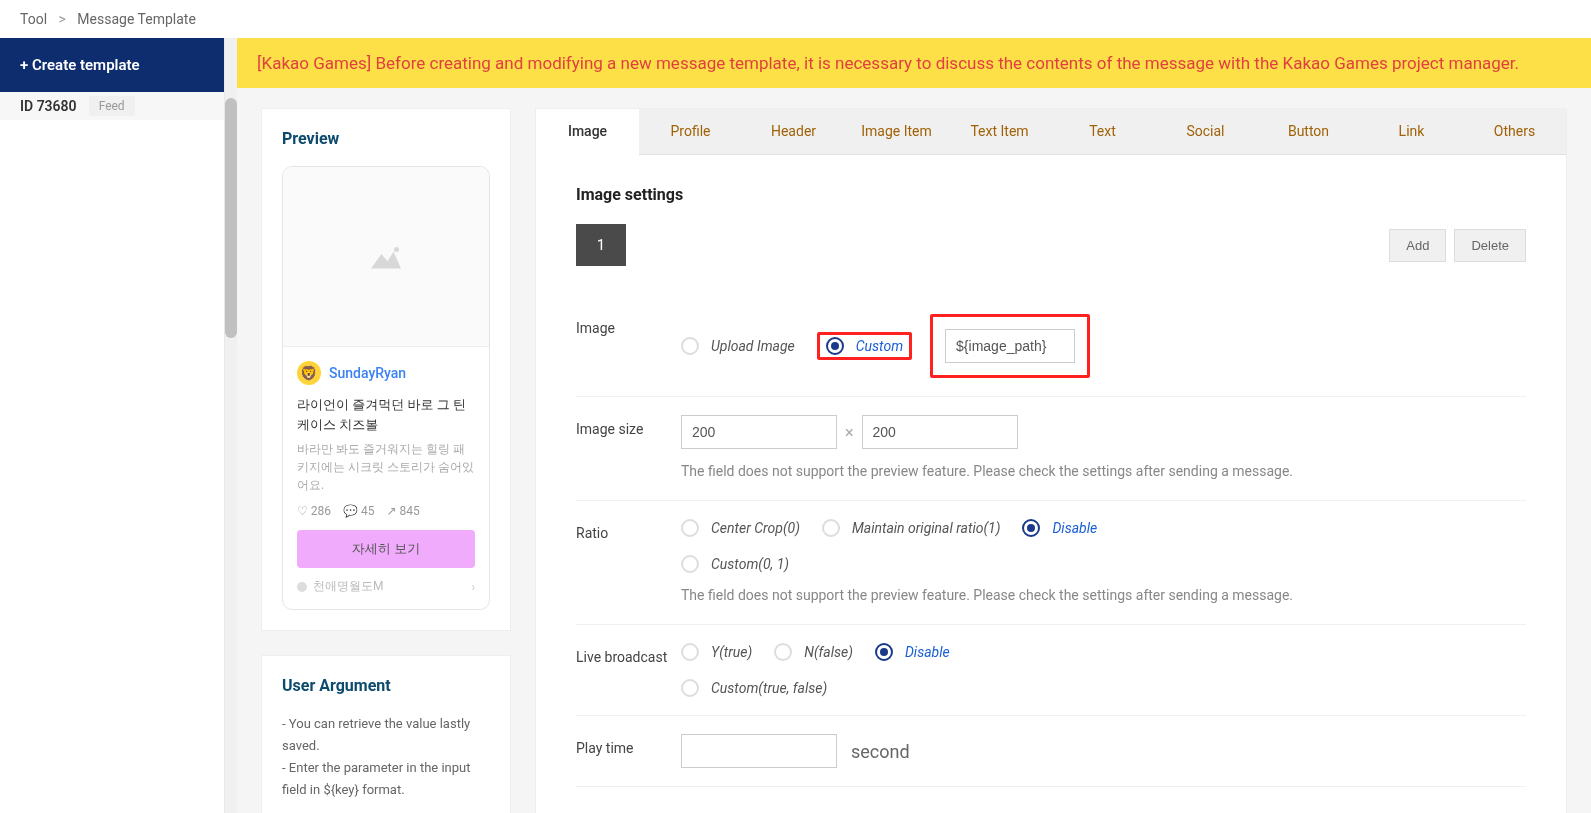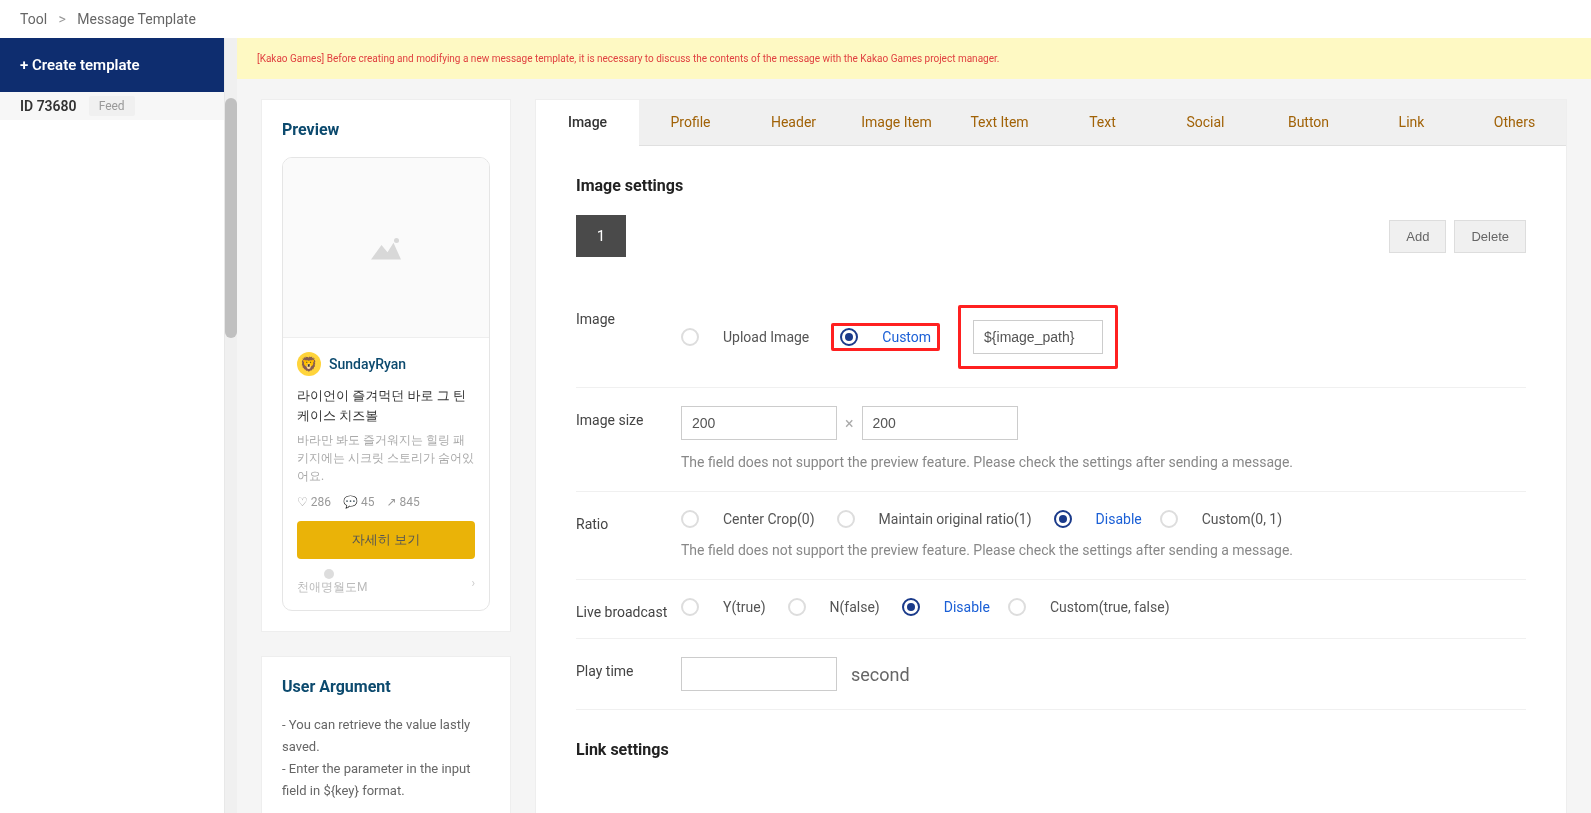--- a/index.html
+++ b/index.html
@@ -14,46 +14,46 @@
     .create-btn { background: #0e2d6f; color: #fff; padding: 18px 20px; font-weight: 600; font-size: 15px; cursor: pointer; }
     .template-item { padding: 4px 20px; display: flex; align-items: center; gap: 12px; background: #f7f7f7; }
     .template-id { font-weight: 600; color: #333; }
     .template-badge { background: #f0f0f0; color: #999; padding: 3px 10px; font-size: 12px; border-radius: 2px; }
     
     .scroll-track { width: 12px; background: #f0f0f0; flex-shrink: 0; position: relative; }
     .scroll-thumb { position: absolute; top: 60px; left: 0; right: 0; height: 240px; background: #c0c0c0; border-radius: 6px; }
     
     .main { flex: 1; background: #fff; padding: 0; }
     
-    .banner { background: #fef9c3; color: #e04040; padding: 15px 20px; font-size: 10px; }
+    .banner { background: #fde047; color: #e04040; padding: 15px 20px; font-size: 17px; }
     
     .content-wrap { display: flex; gap: 24px; padding: 20px 24px; background: #f5f5f5; }
     
     .left-col { width: 250px; flex-shrink: 0; display: flex; flex-direction: column; gap: 24px; }
     .panel { background: #fff; padding: 20px; border: 1px solid #eee; }
     .panel-title { font-weight: 700; font-size: 16px; margin-bottom: 18px; color: #0c4a6e; }
     
     .preview-card { border: 1px solid #e5e5e5; border-radius: 10px; overflow: hidden; }
     .preview-img { height: 180px; background: #fafafa; display: flex; align-items: center; justify-content: center; border-bottom: 1px solid #eee; }
     .img-ph { width: 30px; height: 24px; position: relative; }
     .img-ph::before { content: ""; position: absolute; inset: 0; background: #d8d8d8; clip-path: polygon(0 100%, 35% 40%, 55% 70%, 75% 30%, 100% 100%); }
     .img-ph::after { content: ""; position: absolute; right: 2px; top: 2px; width: 5px; height: 5px; border-radius: 50%; background: #d8d8d8; }
     
     .preview-body { padding: 14px; }
     .profile-row { display: flex; align-items: center; gap: 8px; margin-bottom: 10px; }
     .avatar { width: 24px; height: 24px; border-radius: 50%; background: #ffd43b; display: flex; align-items: center; justify-content: center; font-size: 14px; }
-    .username { font-weight: 500; color: #0c4a6e; font-size: 14px; }
+    .username { font-weight: 500; color: #3b82f6; font-size: 14px; }
     .preview-headline { font-size: 13px; color: #333; line-height: 1.5; margin-bottom: 6px; }
     .preview-desc { font-size: 12px; color: #aaa; line-height: 1.5; margin-bottom: 10px; }
     .social-row { display: flex; gap: 12px; font-size: 12px; color: #999; margin-bottom: 12px; }
     .social-row span::before { margin-right: 3px; }
-    .detail-btn { display: block; width: 100%; background: #eab308; color: #555; border: none; padding: 10px; font-size: 13px; border-radius: 4px; cursor: pointer; text-align: center; margin-bottom: 10px; }
+    .detail-btn { display: block; width: 100%; background: #f0abfc; color: #555; border: none; padding: 10px; font-size: 13px; border-radius: 4px; cursor: pointer; text-align: center; margin-bottom: 10px; }
     .footer-row { display: flex; align-items: center; justify-content: space-between; font-size: 12px; color: #bbb; }
     .footer-row .dot { width: 10px; height: 10px; border-radius: 50%; background: #ddd; margin-right: 6px; display: inline-block; }
-    .footer-left { display: flex; align-items: center; flex-direction: column; }
+    .footer-left { display: flex; align-items: center; }
     .footer-arrow { color: #ccc; }
     
     .arg-text { font-size: 13px; color: #666; line-height: 1.7; }
     
     .right-col { flex: 1; background: #fff; border: 1px solid #eee; }
     
     .tabs { display: flex; background: #f0f0f0; border-bottom: 1px solid #e0e0e0; }
     .tab { padding: 14px 0; font-size: 14px; color: #a16207; cursor: pointer; text-align: center; flex: 1; }
     .tab.active { background: #fff; color: #333; font-weight: 500; border-bottom: 2px solid #fff; margin-bottom: -1px; }
     
@@ -64,37 +64,37 @@
     .num-tab { background: #4a4a4a; color: #fff; width: 50px; height: 42px; display: flex; align-items: center; justify-content: center; font-size: 15px; }
     .add-del { display: flex; gap: 8px; }
     .sm-btn { background: #f0f0f0; border: 1px solid #ddd; padding: 8px 16px; font-size: 13px; color: #666; cursor: pointer; }
     
     .form-row { display: flex; align-items: flex-start; padding: 18px 0; border-bottom: 1px solid #f0f0f0; }
     .form-row:last-child { border-bottom: none; }
     .row-label { width: 105px; font-size: 14px; color: #444; padding-top: 6px; flex-shrink: 0; }
     .row-content { flex: 1; }
     
     .radio-group { display: flex; align-items: center; gap: 22px; flex-wrap: wrap; }
-    .radio-item { display: flex; align-items: center; gap: 24px; cursor: pointer; }
+    .radio-item { display: flex; align-items: center; gap: 12px; cursor: pointer; font-style: italic; }
     .radio-circle { width: 18px; height: 18px; border-radius: 50%; border: 2px solid #ddd; display: flex; align-items: center; justify-content: center; flex-shrink: 0; }
     .radio-circle.checked { border-color: #1a3a8a; }
     .radio-circle.checked::after { content: ""; width: 8px; height: 8px; border-radius: 50%; background: #1a3a8a; }
     .radio-label { font-size: 14px; color: #555; }
     .radio-label.blue { color: #1a5fd6; }
     
     .hl-red1 { border: 3px solid #ff2020; border-radius: 2px; padding: 2px 6px; display: inline-flex; align-items: center; }
     .hl-red2 { border: 3px solid #ff2020; border-radius: 2px; padding: 12px 12px; display: inline-flex; margin-left: -4px; }
     
     .text-input { border: 1px solid #ccc; padding: 8px 10px; font-size: 14px; color: #555; width: 130px; }
     .text-input.w150 { width: 156px; }
     .size-x { margin: 0 8px; color: #aaa; font-size: 16px; }
     
     .field-note { font-size: 14px; color: #888; margin-top: 12px; line-height: 1.5; }
     
-    .radio-stack { display: flex; flex-direction: row; gap: 18px; }
+    .radio-stack { display: flex; flex-direction: column; gap: 18px; }
     
     .play-row { display: flex; align-items: center; gap: 14px; }
     .unit-text { color: #666; font-size: 18px; }
   </style>
 </head>
 <body>
 
 <div class="breadcrumb">
   <span>Tool</span>
   <span class="sep">&gt;</span>

